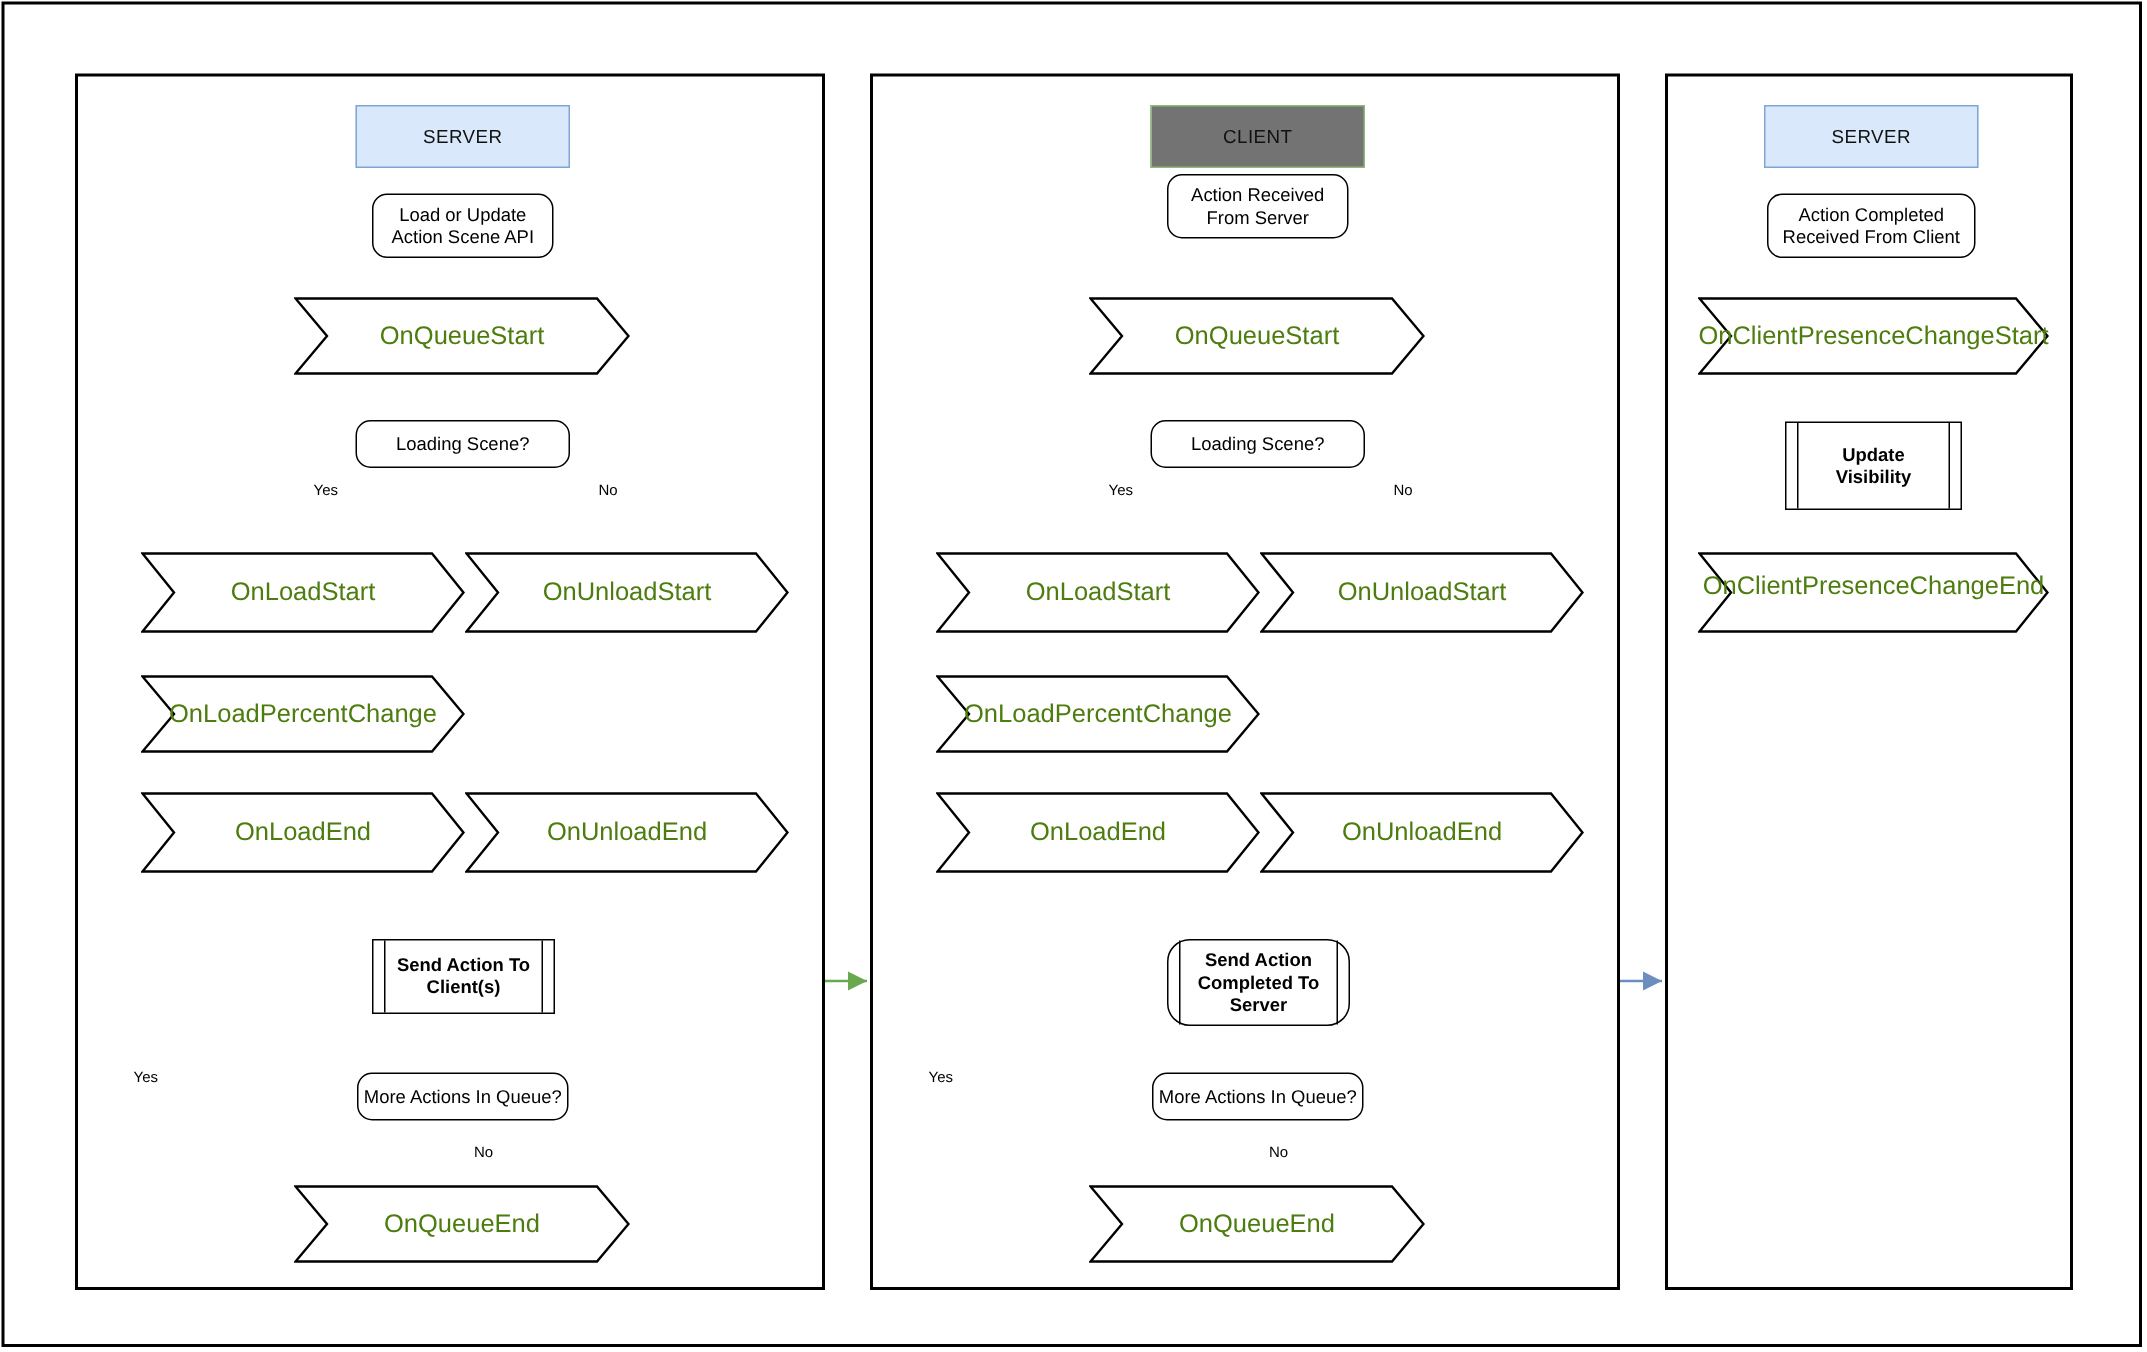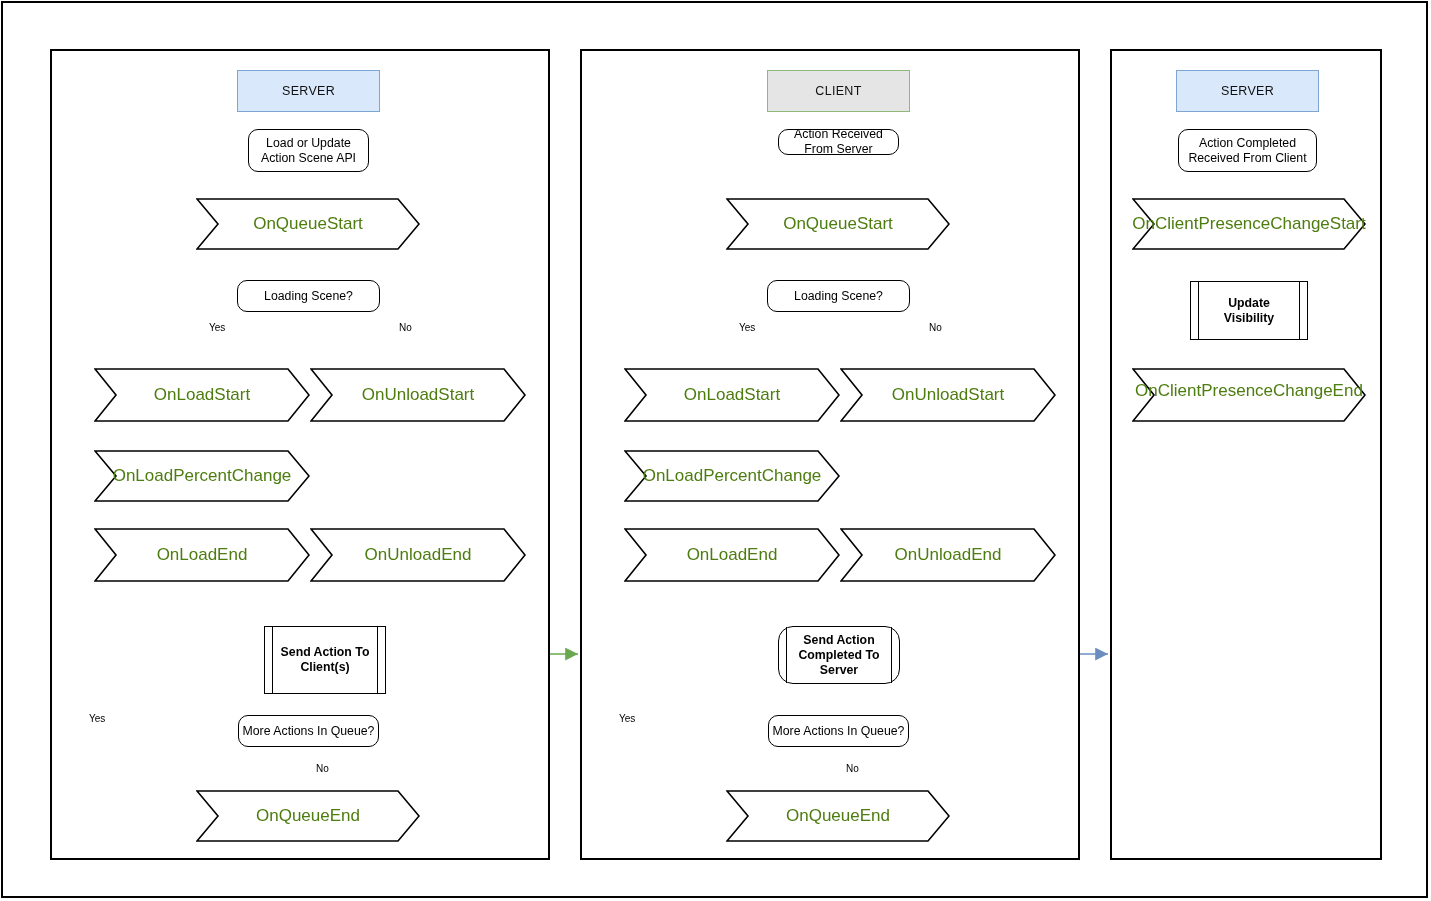--- a/index.html
+++ b/index.html
@@ -158,21 +158,21 @@
     <span class="lbl">OnLoadEnd</span>
   </div>
 
   <div class="chev" style="left:310px;top:528px;width:216px;height:54px;">
     <svg width="216" height="54" viewBox="0 0 216 54">
         <polygon points="1,1 194,1 215,27 194,53 1,53 22,27" fill="#fff" stroke="#000" stroke-width="1.6"></polygon>
       </svg>
     <span class="lbl">OnUnloadEnd</span>
   </div>
 
-  <div class="proc" style="left:248px;top:626px;width:122px;height:68px;margin-left:16px;">
+  <div class="proc" style="left:248px;top:626px;width:122px;height:50px;">
     <span class="inner-l"></span>
     <span class="inner-r"></span>
     <span class="ptxt" style="flex-direction:column;">
       <span>Send Action To</span>
       <span>Client(s)</span>
     </span>
   </div>
 
   <div class="term" style="left:238px;top:715px;width:141px;height:32px;">
     <span>More Actions In Queue?</span>
@@ -183,25 +183,25 @@
 
   <div class="chev" style="left:196px;top:790px;width:224px;height:52px;">
     <svg width="224" height="52" viewBox="0 0 224 52">
         <polygon points="1,1 202,1 223,26 202,51 1,51 22,26" fill="#fff" stroke="#000" stroke-width="1.6"></polygon>
       </svg>
     <span class="lbl">OnQueueEnd</span>
   </div>
 
   <div class="panel" style="left:580px;top:49px;width:500px;height:811px;"></div>
 
-  <div class="lane-header green" style="left:767px;top:70px;width:143px;height:42px;background:#e5e5e5;">
+  <div class="lane-header green" style="left:767px;top:70px;width:143px;height:42px;background:#737373;">
     <span>CLIENT</span>
   </div>
 
-  <div class="term" style="left:778px;top:129px;width:121px;height:26px;flex-direction:column;">
+  <div class="term" style="left:778px;top:116px;width:121px;height:43px;flex-direction:column;">
     <span>Action Received</span>
     <span>From Server</span>
   </div>
 
   <div class="chev" style="left:726px;top:198px;width:224px;height:52px;">
     <svg width="224" height="52" viewBox="0 0 224 52">
         <polygon points="1,1 202,1 223,26 202,51 1,51 22,26" fill="#fff" stroke="#000" stroke-width="1.6"></polygon>
       </svg>
     <span class="lbl">OnQueueStart</span>
   </div>

